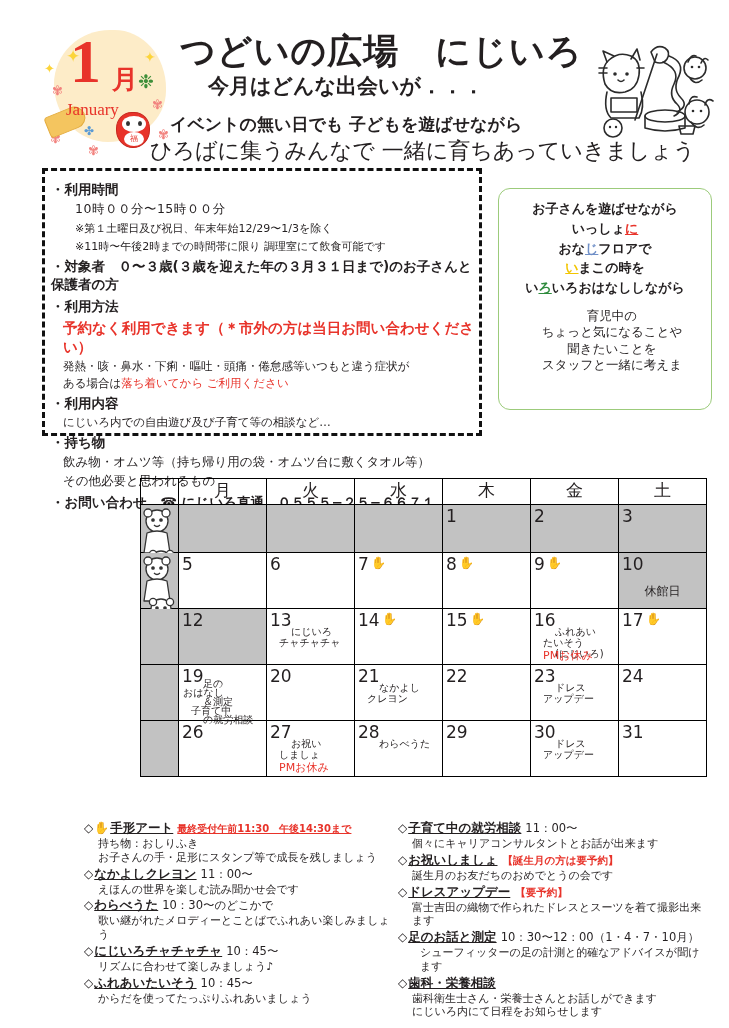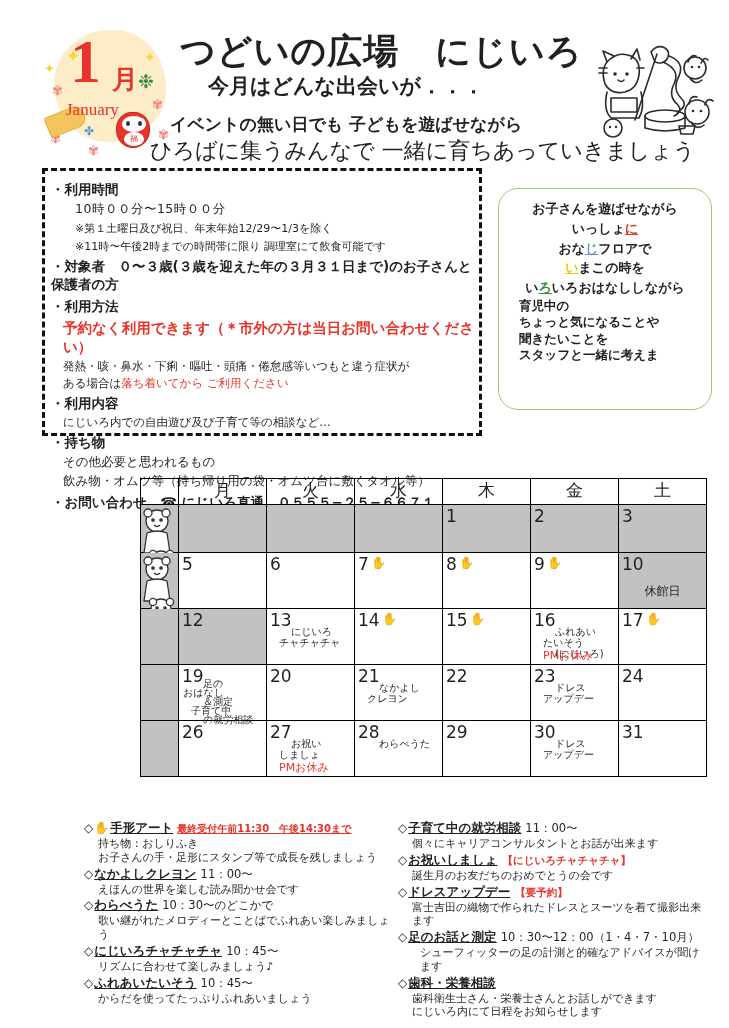--- a/index.html
+++ b/index.html
@@ -138,33 +138,33 @@
   }
   .red-inline { color: #e8332a; }
   .sym-line { font-size: 12.5px; margin-left: 12px; margin-top: 2px; }
   .tel-line { font-size: 13.5px; font-weight: bold; margin-top: 4px; }
 
   
   #green-box {
     position: absolute; left: 498px; top: 188px;
     width: 214px; height: 222px;
     border: 1.5px solid #9ccb7b;
-    border-radius: 20px;
+    border-radius: 12px;
     padding: 10px 6px 8px 6px;
   }
   #green-box .poem { text-align: center; font-size: 13px; line-height: 1.52; font-weight: bold;}
   .hl { text-decoration: underline; font-weight: bold; }
   .hl-red { color: #e8332a; }
   .hl-blue { color: #6f8fc7; }
   .hl-yellow { color: #f2c500; }
   .hl-green { color: #2e8b3d; }
   .smiley { color: #e0459a; }
   #green-box .note {
-    margin-top: 0; font-size: 12.5px; line-height: 1.32;
-    text-align: left; padding-left: 14px; font-weight: bold;
+    margin-top: 10px; font-size: 12.5px; line-height: 1.32;
+    text-align: center; padding-left: 14px; font-weight: normal;
   }
 
   
   #calendar {
     position: absolute; left: 140px; top: 478px;
     width: 566px;
     border-collapse: collapse;
     table-layout: fixed;
   }
   #calendar td, #calendar th {
@@ -300,22 +300,22 @@
 
   <div class="bullet-head">・利用方法</div>
   <div class="red-bold">予約なく利用できます（＊市外の方は当日お問い合わせください）</div>
   <div class="ind-small">発熱・咳・鼻水・下痢・嘔吐・頭痛・倦怠感等いつもと違う症状が</div>
   <div class="ind-small"><span>ある場合は</span><span class="red-inline">落ち着いてから ご利用ください</span></div>
 
   <div class="bullet-head">・利用内容</div>
   <div class="ind-small">にじいろ内での自由遊び及び子育て等の相談など…</div>
 
   <div class="bullet-head">・持ち物</div>
+  <div class="sym-line">飲み物・オムツ等（持ち帰り用の袋・オムツ台に敷くタオル等）</div>
   <div class="sym-line">その他必要と思われるもの</div>
-  <div class="sym-line">飲み物・オムツ等（持ち帰り用の袋・オムツ台に敷くタオル等）</div>
 
   <div class="tel-line">・お問い合わせ　☎ にじいろ直通　０５５５−２５−６６７１</div>
 </div>
 
 <div id="green-box">
   <div class="poem">
     <div>
       <span>お子さんを遊ばせながら</span>
     </div>
     <div>
@@ -470,21 +470,21 @@
         <div class="lg-title"><span class="d">◇</span><span class="nm">ふれあいたいそう</span><span class="tm">10：45〜</span></div>
         <div class="lg-desc">からだを使ってたっぷりふれあいましょう</div>
       </div>
     </div>
   <div class="col" id="legend-right">
       <div class="lg-item">
         <div class="lg-title"><span class="d">◇</span><span class="nm">子育て中の就労相談</span><span class="tm">11：00〜</span></div>
         <div class="lg-desc">個々にキャリアコンサルタントとお話が出来ます</div>
       </div>
       <div class="lg-item">
-        <div class="lg-title"><span class="d">◇</span><span class="nm">お祝いしましょ</span><span class="tm-red">【にじいろチャチャチャ】</span></div>
+        <div class="lg-title"><span class="d">◇</span><span class="nm">お祝いしましょ</span><span class="tm-red">【誕生月の方は要予約】</span></div>
         <div class="lg-desc">誕生月のお友だちのおめでとうの会です</div>
       </div>
       <div class="lg-item">
         <div class="lg-title"><span class="d">◇</span><span class="nm">ドレスアップデー</span><span class="tm-red">【要予約】</span></div>
         <div class="lg-desc">富士吉田の織物で作られたドレスとスーツを着て撮影出来ます</div>
       </div>
       <div class="lg-item">
         <div class="lg-title"><span class="d">◇</span><span class="nm">足のお話と測定</span><span class="tm">10：30〜12：00（1・4・7・10月）</span></div>
         <div class="lg-desc ind2">シューフィッターの足の計測と的確なアドバイスが聞けます</div>
       </div>

